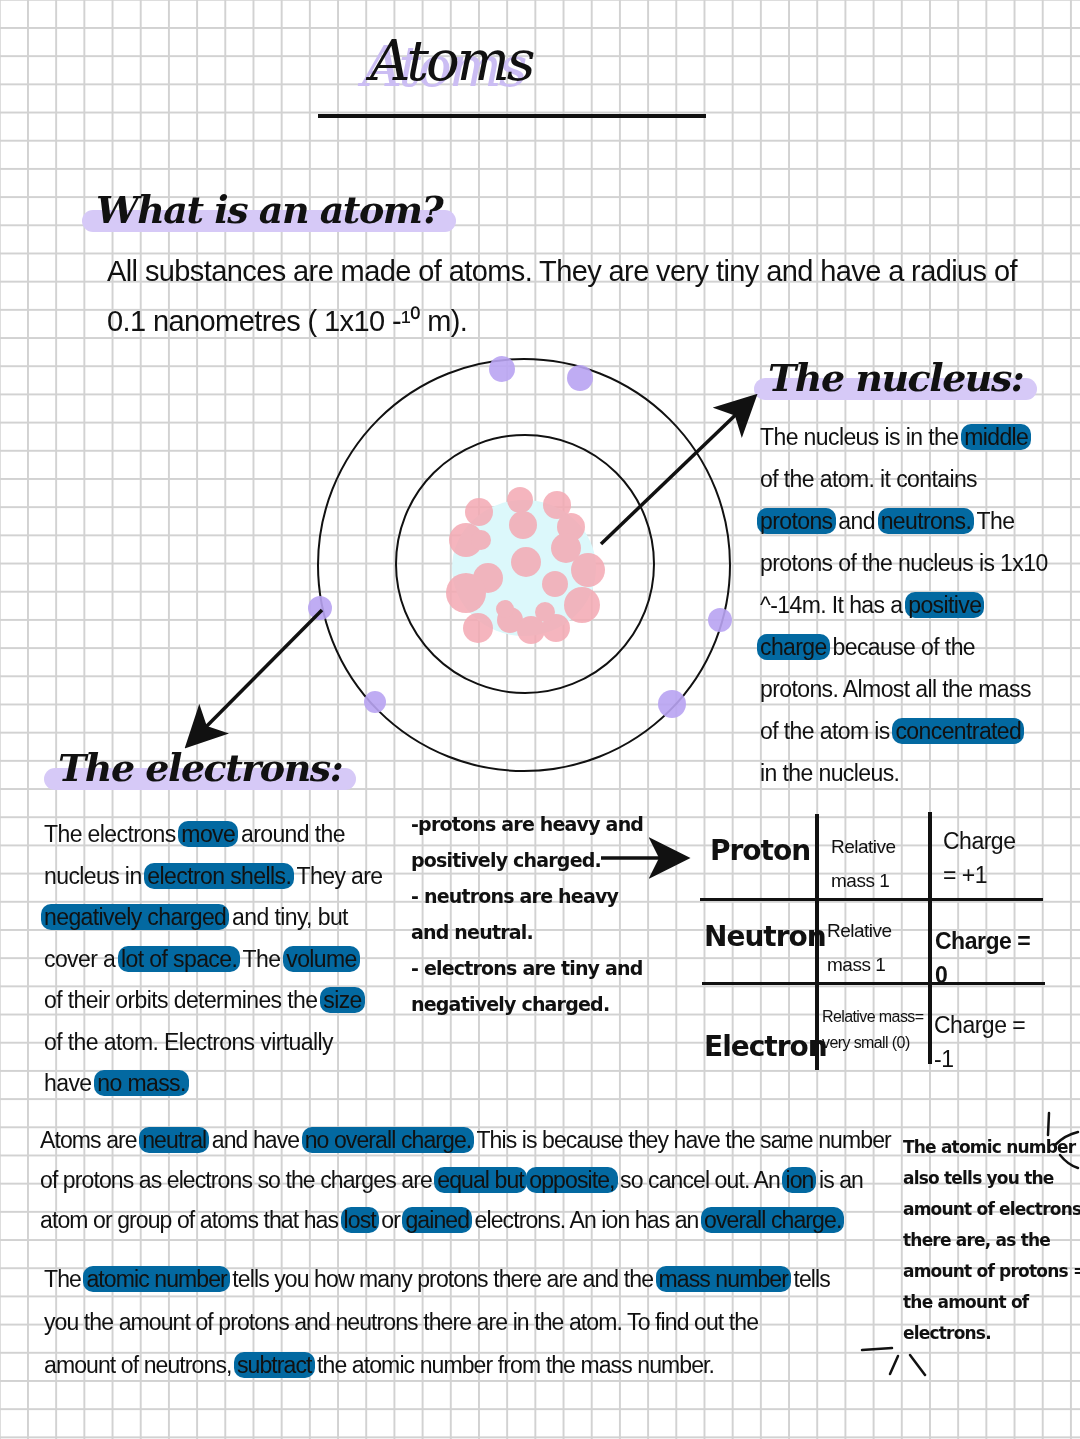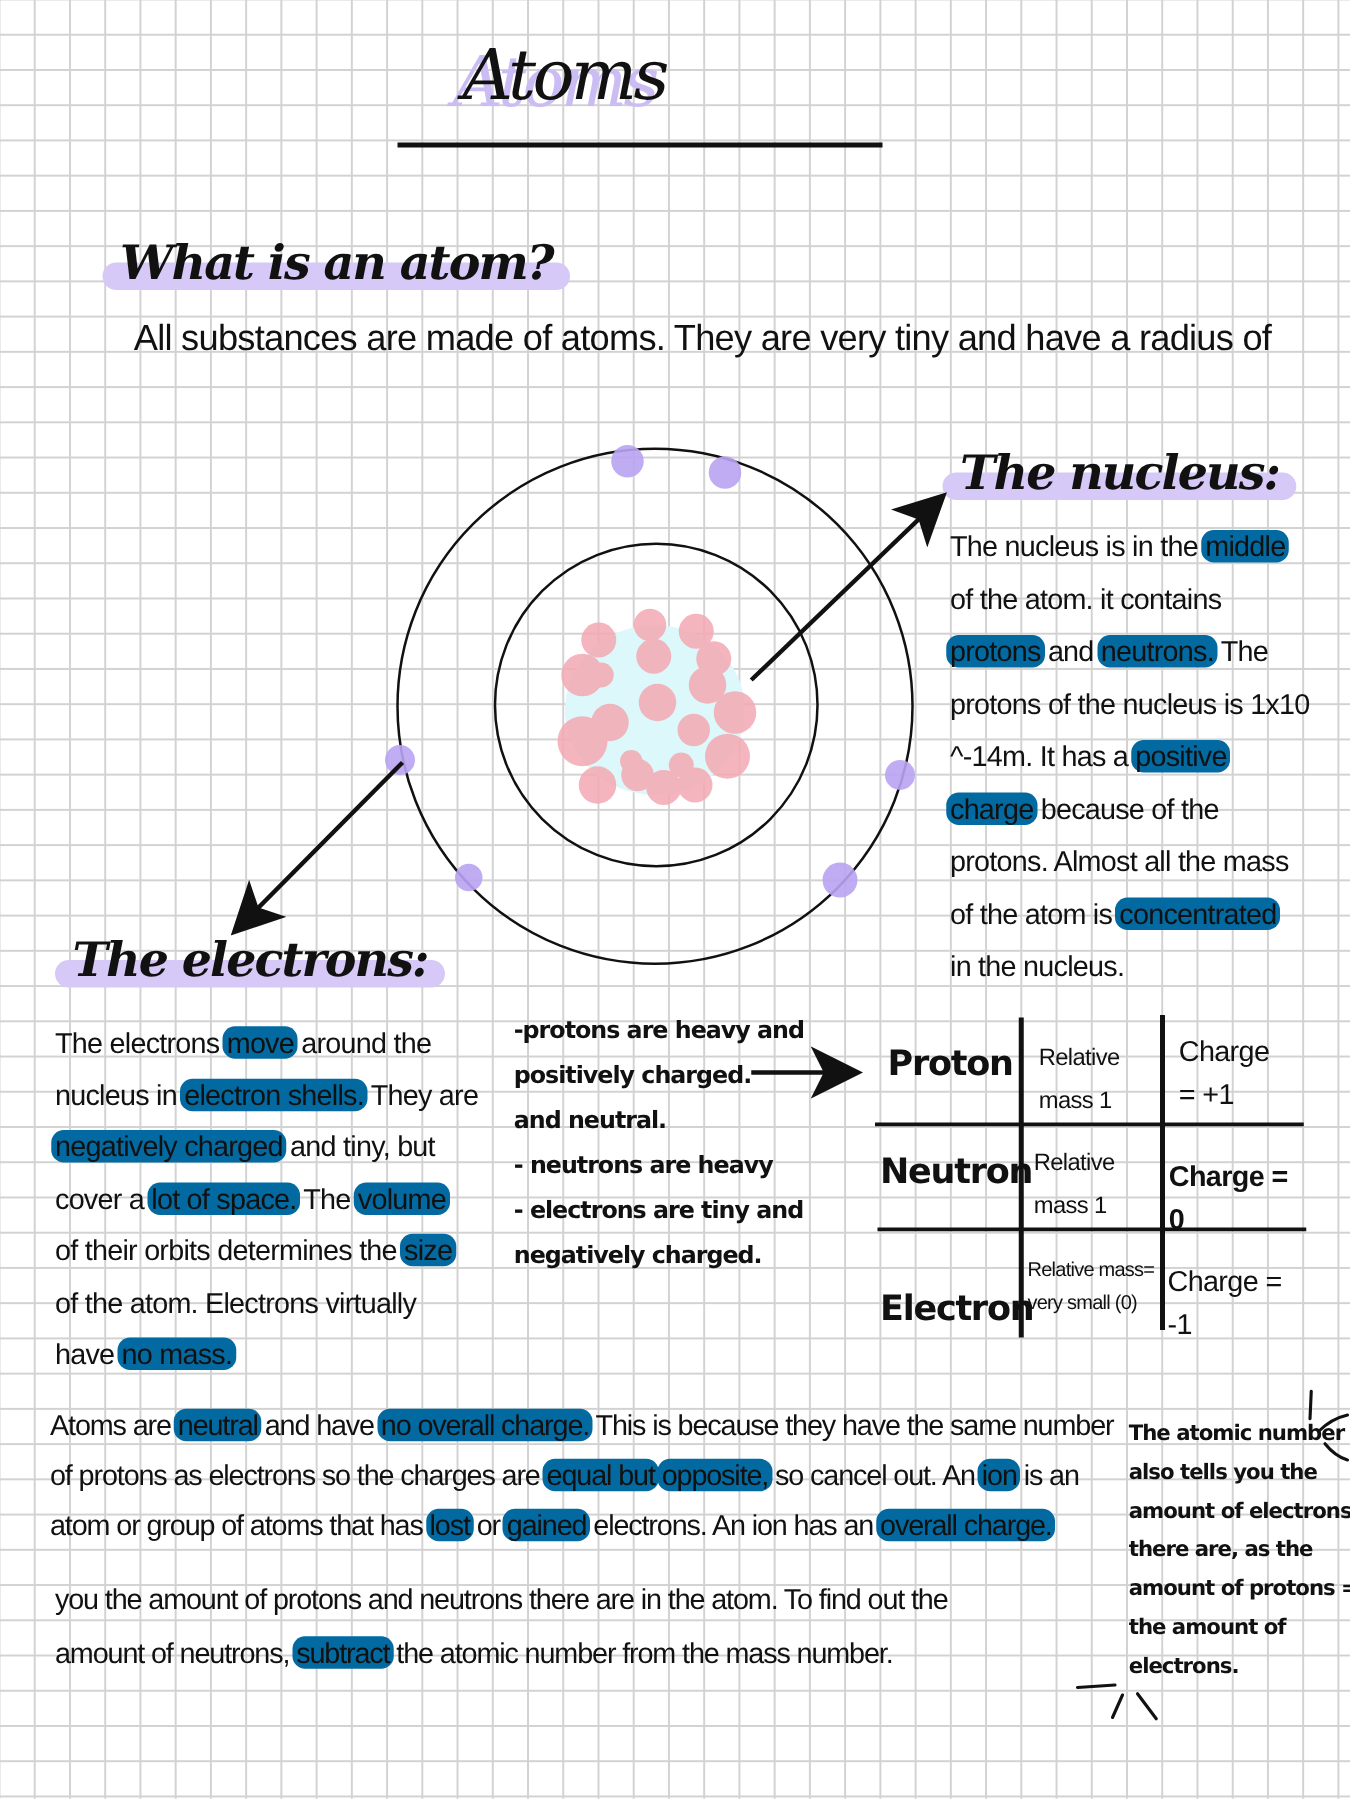--- a/index.html
+++ b/index.html
@@ -45,20 +45,21 @@
 
 <div class="abs title">Atoms</div>
 <div class="abs title-rule"></div>
 
 <div class="abs h2" style="left:96px;top:186px;">
   <span class="hlbar"></span>
   <span>What is an atom?</span>
 </div>
 <div class="abs body-txt" style="left:72px;top:246px;font-size:29px;line-height:50px;white-space:nowrap;">
   <div>All substances are made of atoms. They are very tiny and have a radius of</div>
+  <div>0.1 nanometres ( 1x10 -¹⁰ m).</div>
 </div>
 
 <svg width="1080" height="1439">
   <defs>
     <marker id="ah" markerWidth="12" markerHeight="12" refX="9" refY="6" orient="auto">
       <path d="M0,0 L12,6 L0,12 L3,6 Z" fill="#111"></path>
     </marker>
   </defs>
 
   <ellipse cx="524" cy="568" rx="72" ry="68" fill="#dcf8fb"></ellipse>
@@ -137,22 +138,22 @@
     <div><span class="hl">negatively charged</span><span> and tiny, but</span></div>
     <div><span>cover a </span><span class="hl">lot of space.</span><span> The </span><span class="hl">volume</span></div>
     <div><span>of their orbits determines the </span><span class="hl">size</span></div>
     <div><span>of the atom. Electrons virtually</span></div>
     <div><span>have </span><span class="hl">no mass.</span></div>
   </div>
 
 <div class="abs bold-note" style="left:411px;top:806px;white-space:nowrap;">
   <div>-protons are heavy and</div>
   <div>positively charged.</div>
+  <div>- neutrons are heavy</div>
   <div>and neutral.</div>
-  <div>- neutrons are heavy</div>
   <div>- electrons are tiny  and</div>
   <div>negatively charged.</div>
 </div>
 
 <div class="abs" style="left:700px;top:812px;width:345px;height:260px;">
   <div class="tline" style="left:115px;top:2px;width:4px;height:256px;"></div>
   <div class="tline" style="left:228px;top:0;width:4px;height:252px;"></div>
   <div class="tline" style="left:0;top:86px;width:343px;height:3px;"></div>
   <div class="tline" style="left:2px;top:170px;width:343px;height:3px;"></div>
 
@@ -185,20 +186,21 @@
   </div>
 </div>
 
 <div class="abs" id="neutral-text" style="left:40px;top:1120px;white-space:nowrap;font-family:'Liberation Sans',sans-serif;font-size:23px;line-height:40px;letter-spacing:-0.9px;">
     <div><span>Atoms are </span><span class="hl">neutral</span><span> and have </span><span class="hl">no overall charge.</span><span> This is because they have the same number</span></div>
     <div><span>of protons as electrons so the charges are </span><span class="hl">equal but</span><span> </span><span class="hl">opposite,</span><span> so cancel out. An </span><span class="hl">ion</span><span> is an</span></div>
     <div><span>atom or group of atoms that has </span><span class="hl">lost</span><span> or </span><span class="hl">gained</span><span> electrons. An ion has an </span><span class="hl">overall charge.</span></div>
   </div>
 
 <div class="abs" id="numbers-text" style="left:44px;top:1258px;white-space:nowrap;font-family:'Liberation Sans',sans-serif;font-size:23px;line-height:43px;letter-spacing:-0.9px;">
+    <div><span>The </span><span class="hl">atomic number</span><span> tells you how many protons there are and the </span><span class="hl">mass number</span><span> tells</span></div>
     <div><span>you the amount of protons and neutrons there are in the atom. To find out the</span></div>
     <div><span>amount of neutrons, </span><span class="hl">subtract</span><span> the atomic number from the mass number.</span></div>
   </div>
 
 <div class="abs bold-note" style="left:903px;top:1132px;white-space:nowrap;font-size:17px;line-height:31px;">
   <div>The atomic number</div>
   <div>also tells you the</div>
   <div>amount of electrons</div>
   <div>there are, as the</div>
   <div>amount of protons =</div>

